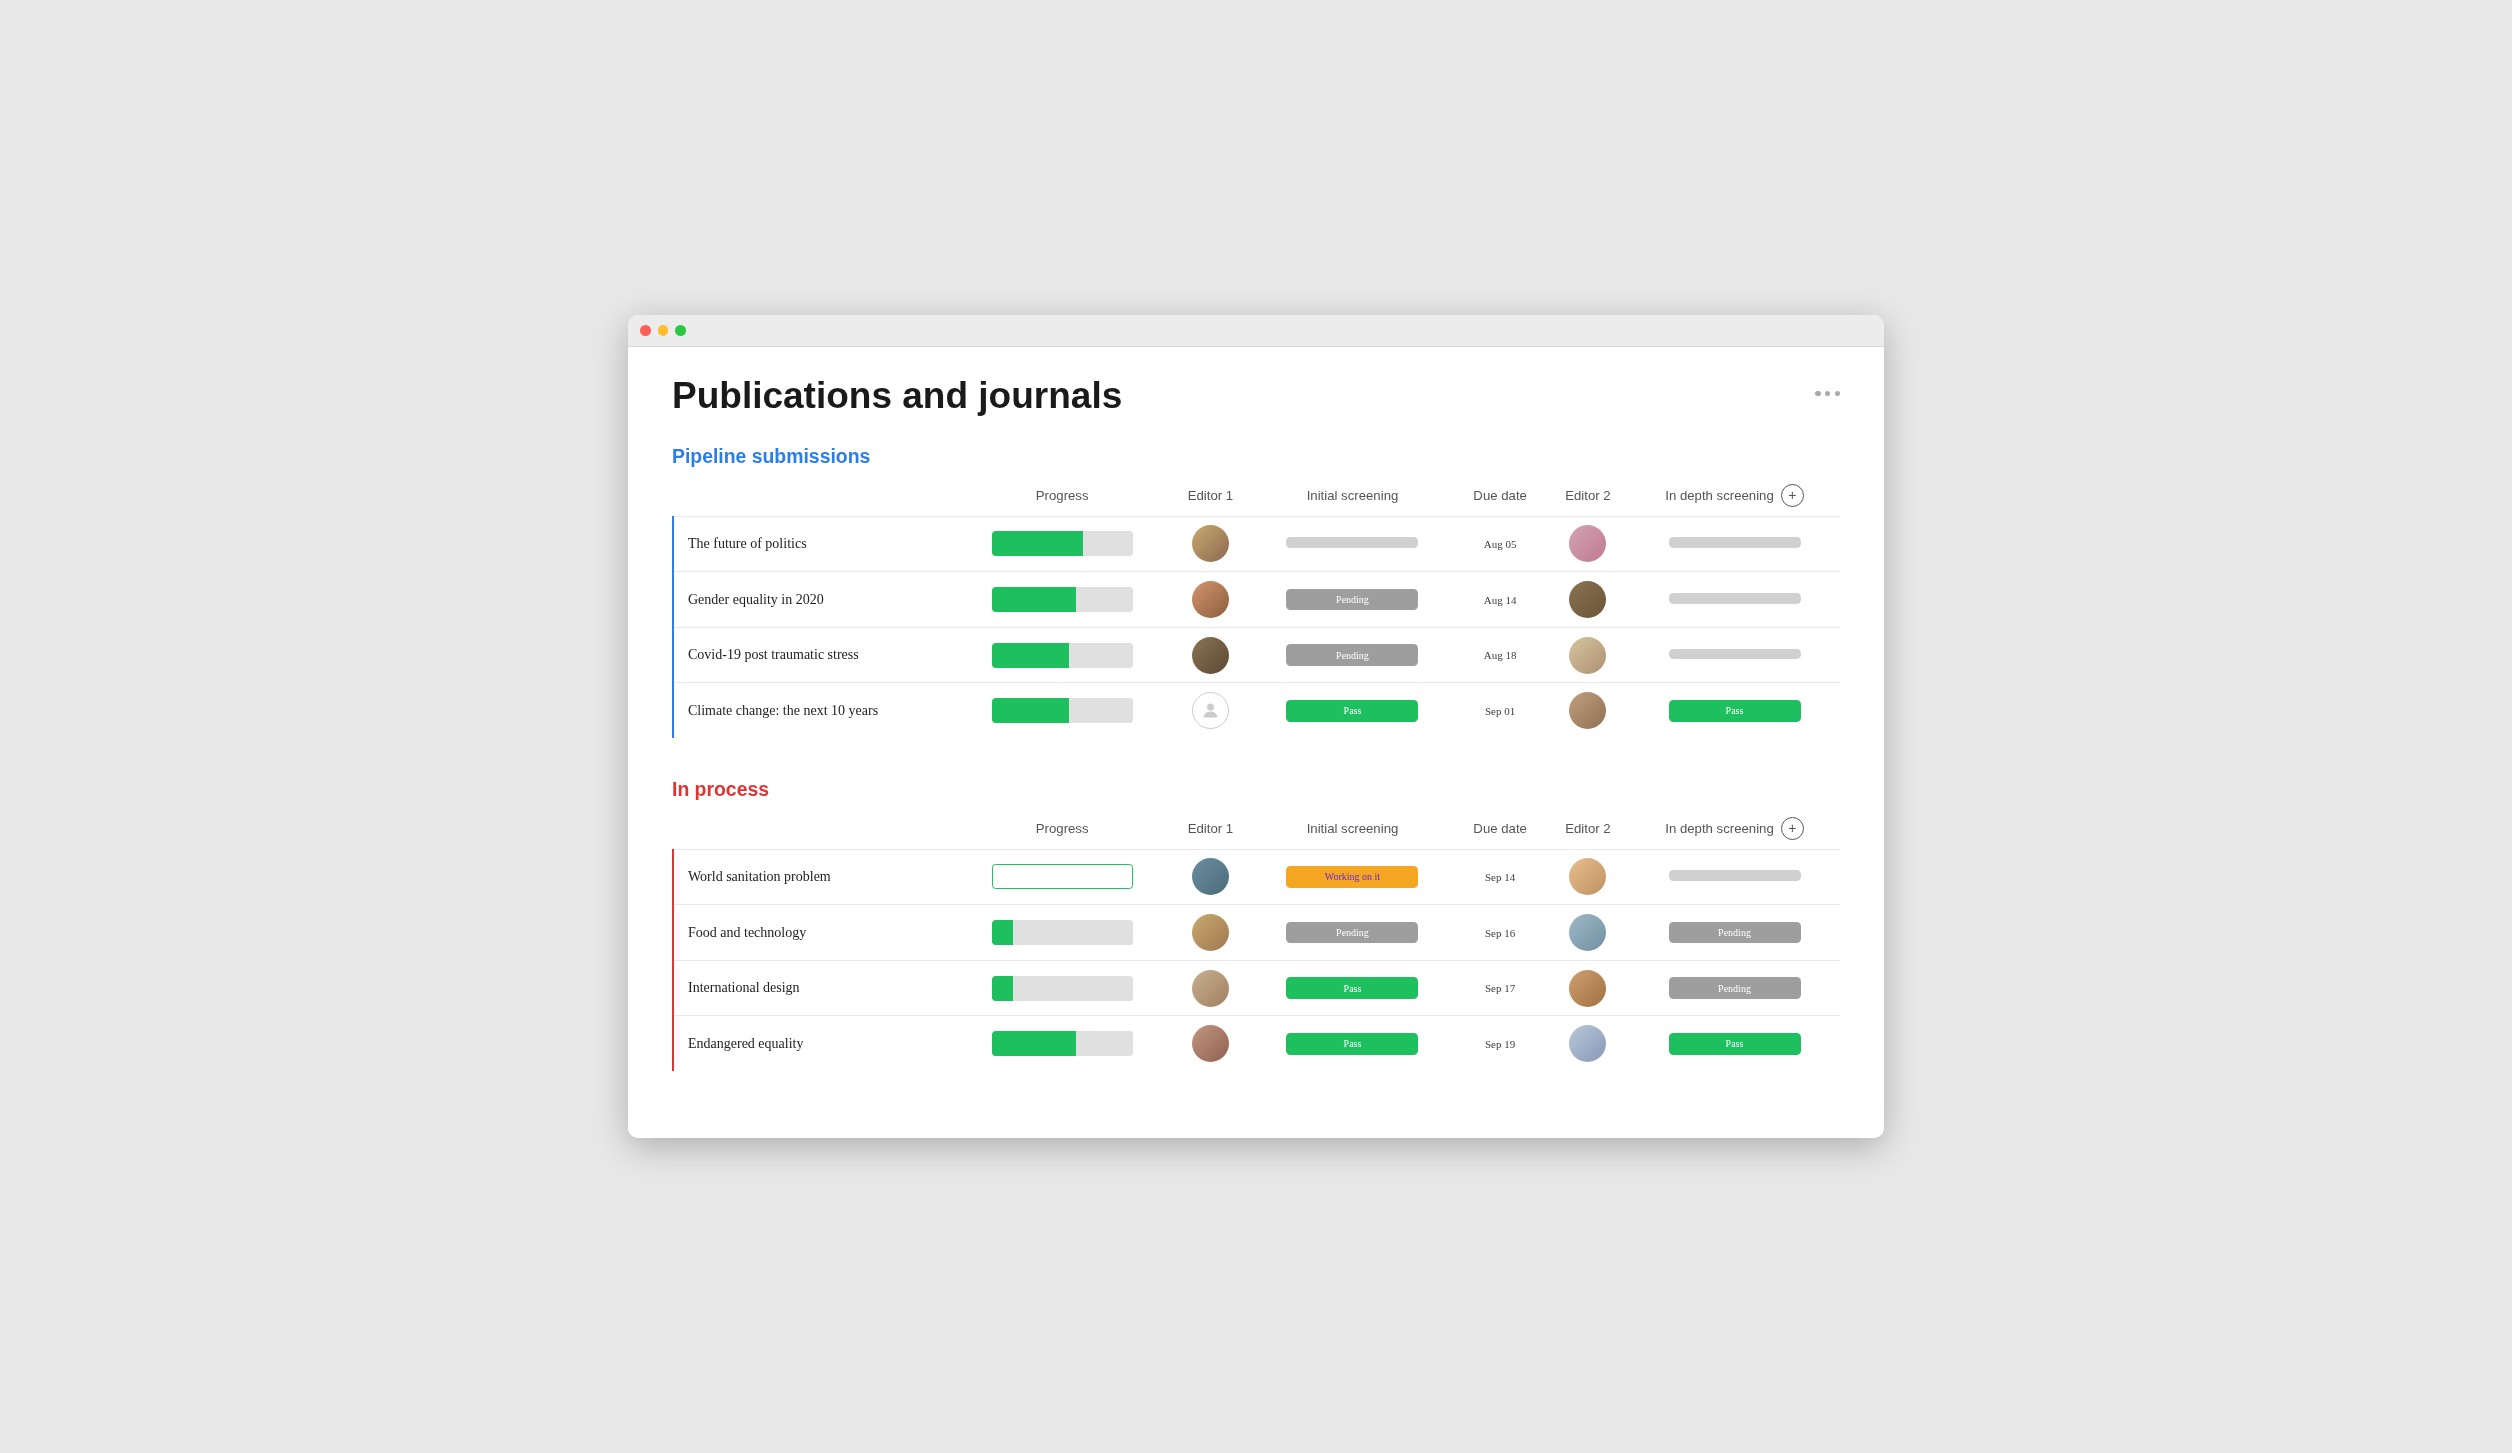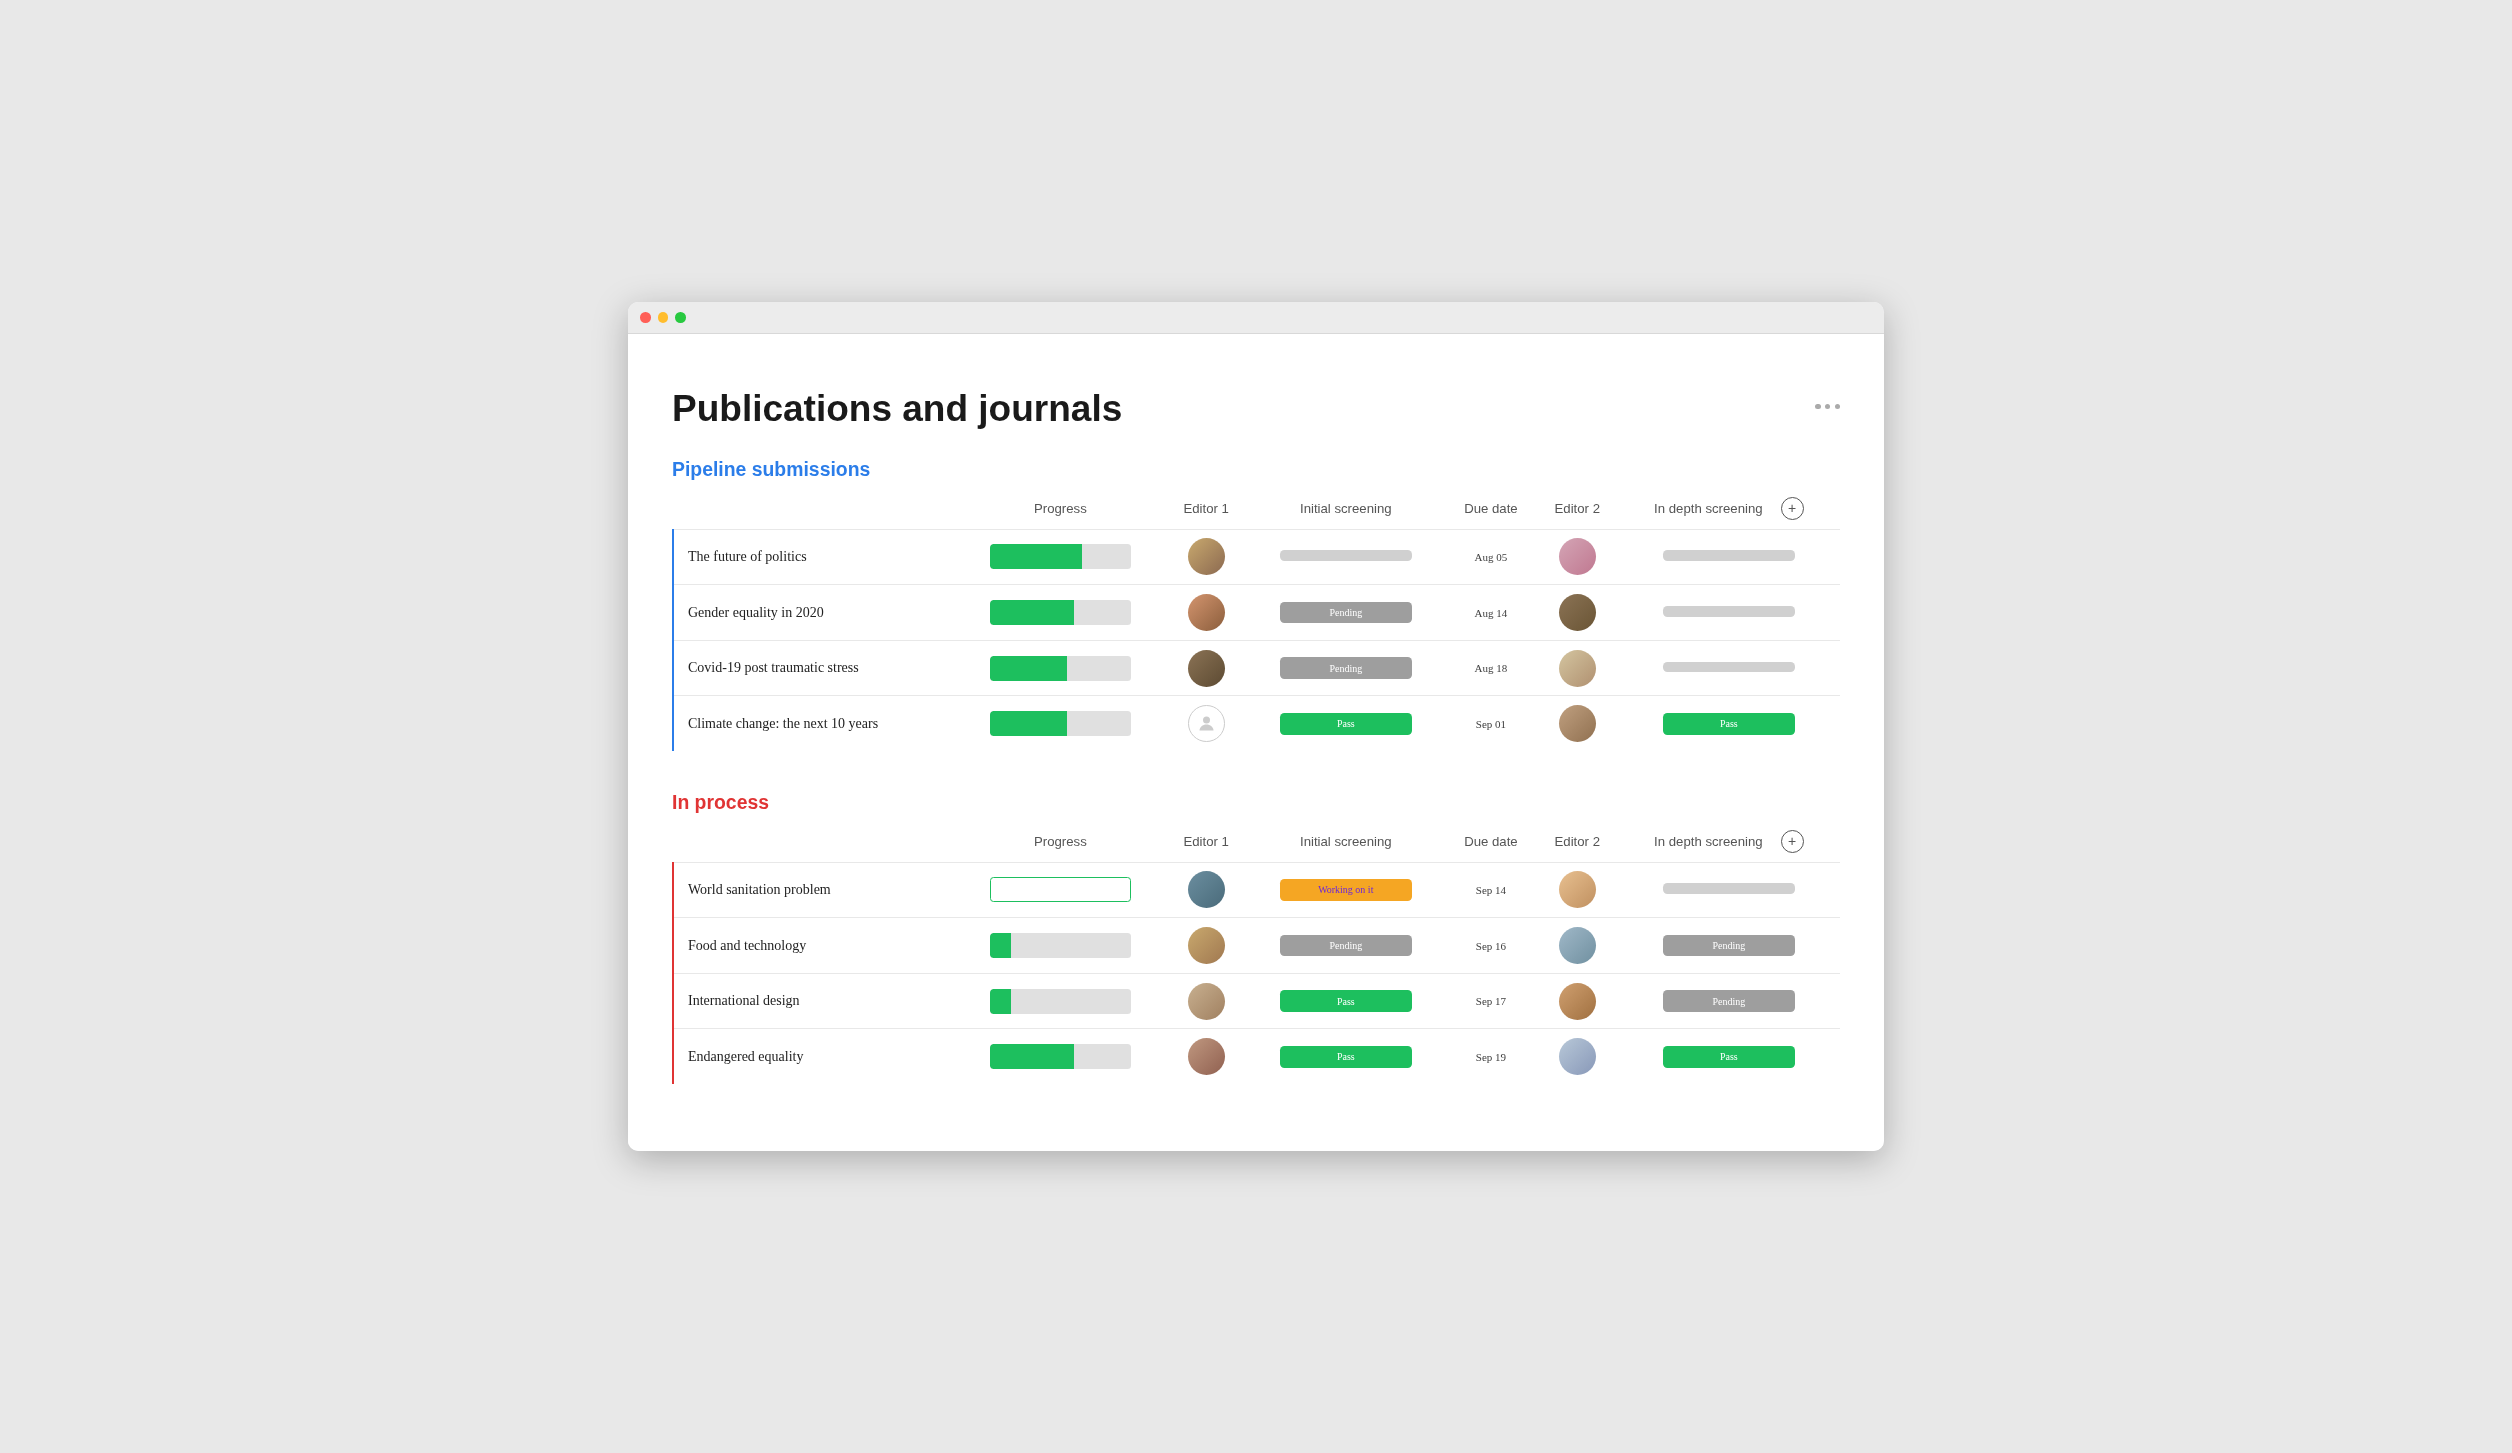--- a/index.html
+++ b/index.html
@@ -31,21 +31,21 @@
     }
     .titlebar-btn {
       width: 10.6px; height: 10.6px;
       border-radius: 50%;
       display: inline-block;
     }
     .btn-red { background: #ff5f57; }
     .btn-yellow { background: #ffbd2e; }
     .btn-green { background: #28c940; }
     .content {
-      padding: 54px 44px 35px 44px;
+      padding: 28px 44px 35px 44px;
       background: #fff;
       min-height: calc(727px - 32px);
     }
     .page-title {
       font-size: 37px;
       font-weight: 800;
       color: #1a1a1a;
       margin-bottom: 28px;
     }
     .more-dot {
@@ -150,21 +150,21 @@
       justify-content: center;
       font-size: 14px;
       color: #555;
       cursor: pointer;
       vertical-align: middle;
     }
     .col-header-with-add {
       display: flex;
       align-items: center;
       justify-content: center;
-      gap: 18px;
+      gap: 7px;
       text-align: right;
     }
     .avatar-img {
       width: 37px;
       height: 37px;
       border-radius: 50%;
       background: #ccc;
       display: flex;
       align-items: center;
       justify-content: center;

